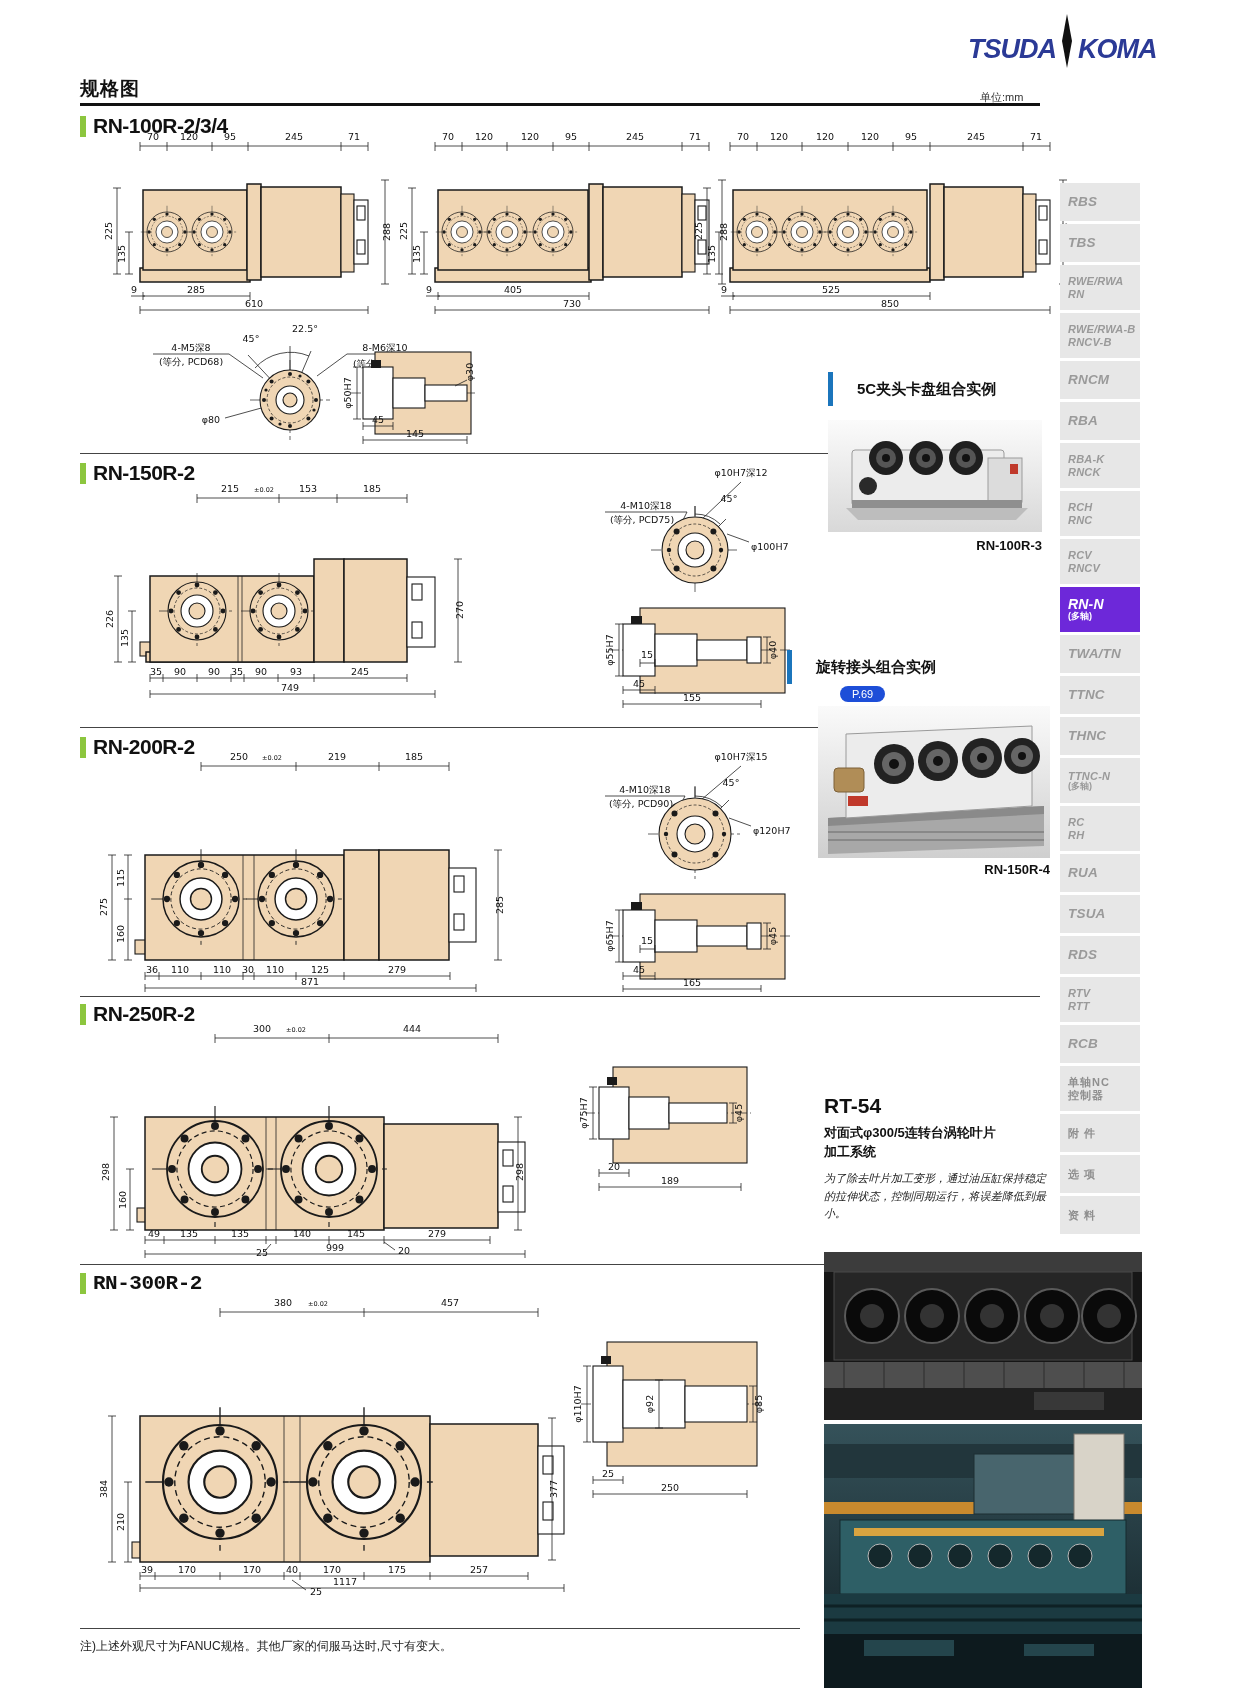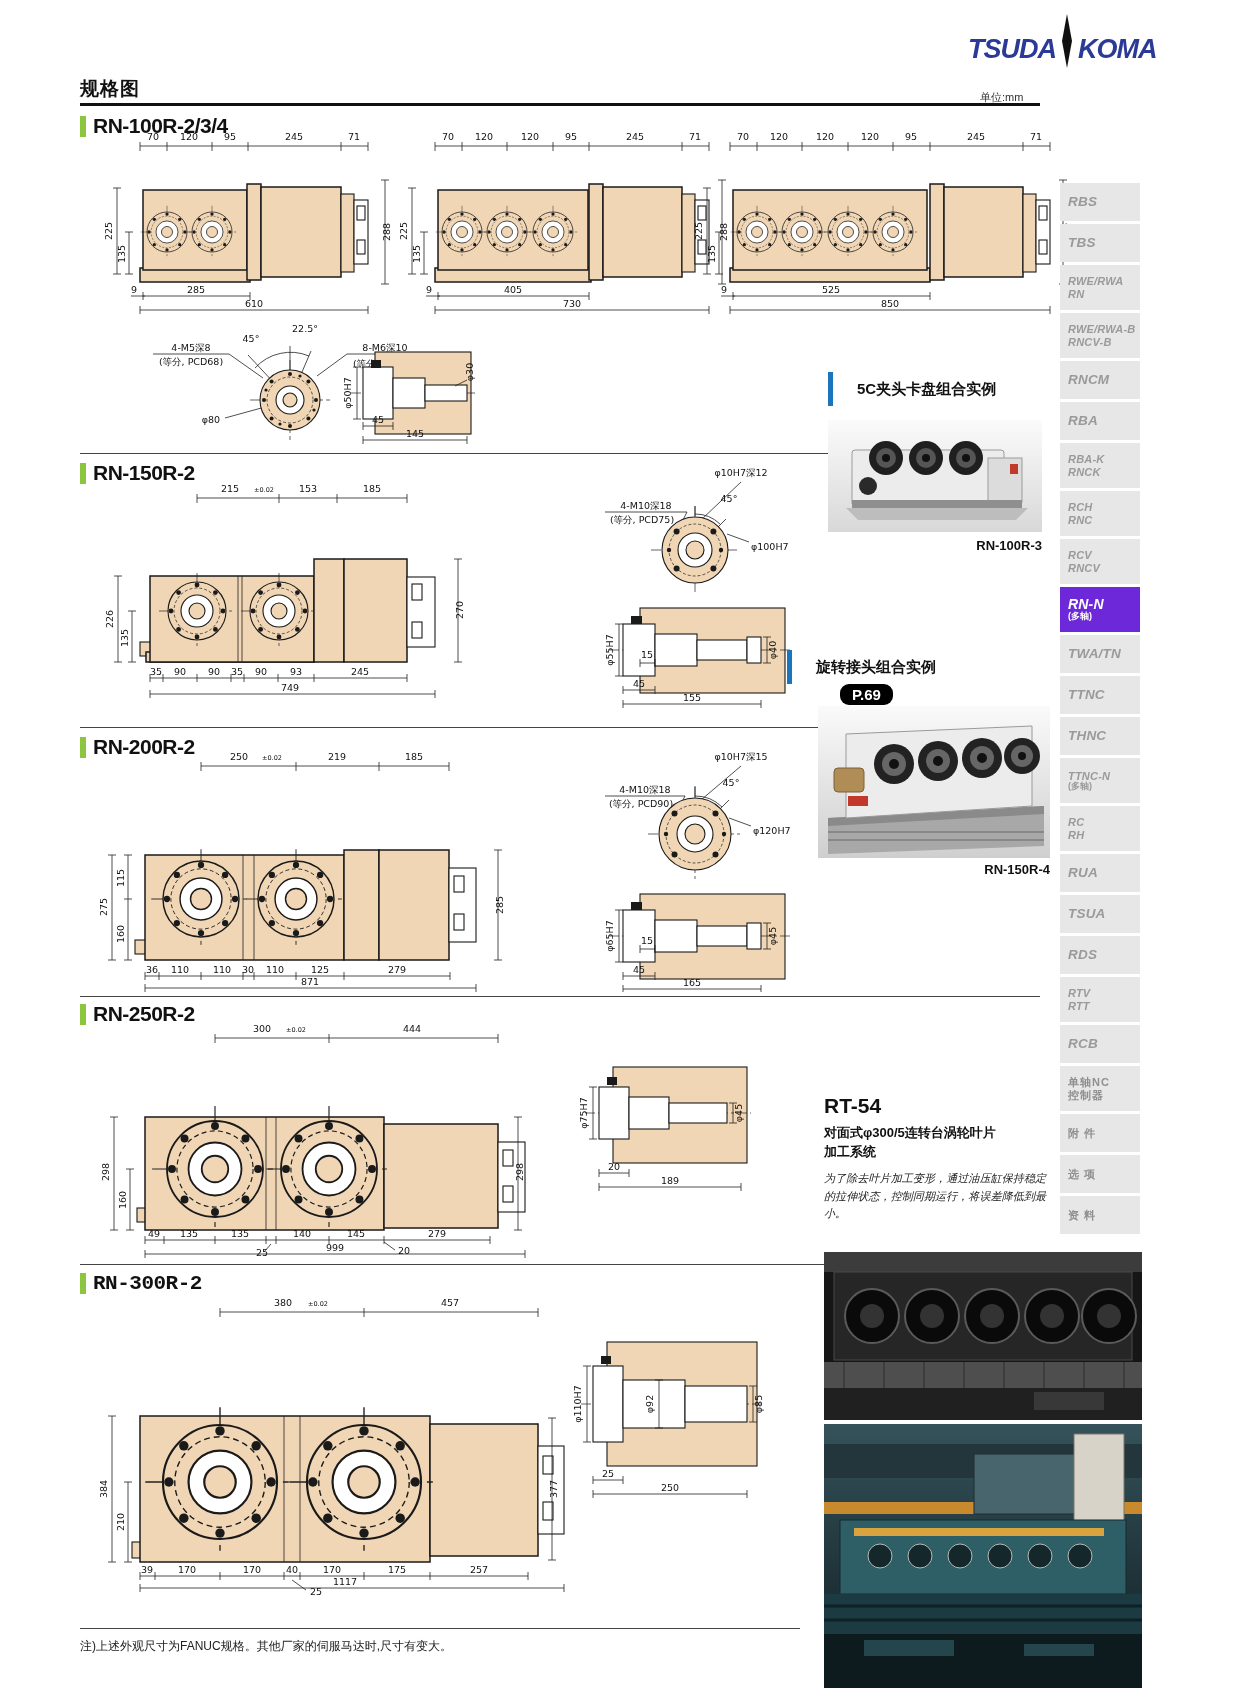--- a/index.html
+++ b/index.html
@@ -12,21 +12,21 @@
   .toprule{height:3px;background:#111;}
   .hr{height:1px;background:#444;}
   .logo{display:flex;align-items:center;font-weight:bold;font-style:italic;
         font-size:27px;color:#2b3a96;letter-spacing:-1px;}
   
   .stitle{display:flex;align-items:center;gap:7px;font-size:21px;font-weight:bold;letter-spacing:-.5px;}
   .gbar{width:6px;height:21px;background:#8cc63e;}
   
   .aheading{display:flex;align-items:center;gap:24px;font-size:15px;font-weight:bold;}
   .bluebar{width:5px;height:34px;background:#1b75bc;}
-  .badge{display:inline-block;background:#000000;color:#fff;font-size:15px;font-weight:bold;
+  .badge{display:inline-block;background:#1d4ed8;color:#fff;font-size:11px;font-weight:normal;
          padding:2px 12px;border-radius:9px;}
   .caption{font-size:13px;font-weight:bold;text-align:right;}
   .rt-title{font-size:21px;font-weight:bold;}
   .rt-sub{font-size:13px;font-weight:bold;line-height:1.45;}
   .rt-body{font-size:11px;color:#222;line-height:1.6;width:222px;text-align:justify;}
   .photo{border:0;overflow:hidden;}
   
   .sidebar{width:80px;display:flex;flex-direction:column;}
   .sb{background:#e7e7e7;color:#9a9a9a;font-weight:bold;font-style:italic;
       height:38px;box-sizing:border-box;margin-bottom:3px;padding-left:8px;

